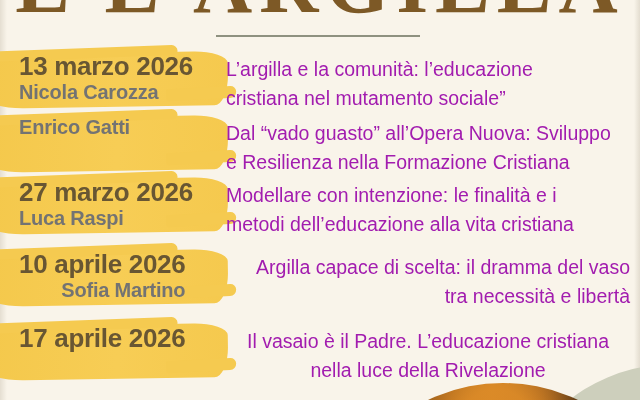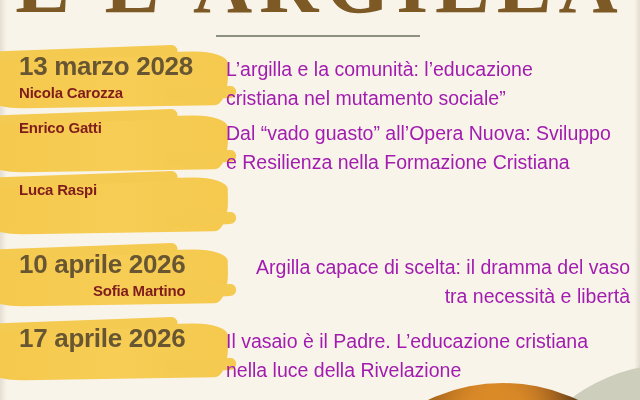--- a/index.html
+++ b/index.html
@@ -18,21 +18,21 @@
     font-family:"Liberation Serif",serif;font-weight:700;
     font-size:82px;letter-spacing:7px;color:#7d5926;white-space:nowrap;
   }
   .divider{position:absolute;top:35px;left:216px;width:204px;height:2px;background:#8f9180;}
 
   .session-row{position:absolute;left:0;width:640px;height:62px;}
   .row-1{top:52px;}
   .row-2{top:116px;}
   .row-3{top:178px;}
   .row-4{top:250px;text-align:right;}
-  .row-5{top:324px;}
+  .row-5{top:324px;text-align:center;}
 
   .highlight{
     position:absolute;left:-18px;top:1px;width:246px;height:54px;
     background:linear-gradient(93deg,#f4c84b 0%,#f7cd55 55%,#f5c94e 100%);
     border-radius:10px 34px 14px 42px / 22px 12px 30px 14px;
     transform:rotate(-0.9deg);
   }
   .highlight::before{
     content:"";position:absolute;left:6px;top:-5px;width:190px;height:10px;
     background:#f5ca50;border-radius:6px 14px 10px 18px;transform:rotate(-1.2deg);
@@ -41,21 +41,21 @@
     content:"";position:absolute;right:-8px;bottom:6px;width:70px;height:12px;
     background:#f5ca50;border-radius:4px 16px 18px 6px;transform:rotate(-2deg);
   }
 
   .left-block{position:absolute;left:19px;top:0;}
   .session-date{
     position:relative;font-size:26px;font-weight:700;color:#685633;
     letter-spacing:-0.3px;line-height:29px;
   }
   .session-speaker{
-    position:relative;font-size:15px;font-weight:700;color:#7f1d1d;
+    position:relative;font-size:20px;font-weight:700;color:#737373;
     letter-spacing:-0.2px;line-height:21px;margin-top:1px;
   }
   .session-topic{
     position:absolute;left:226px;top:3px;width:404px;
     font-family:Liberation Sans, sans-serif;font-size:19.5px;line-height:29px;
     color:#a21caf;white-space:pre-line;
   }
 
   .sage-blob{
     position:absolute;left:523px;top:366px;width:270px;height:210px;
@@ -76,41 +76,44 @@
   <div class="edge-strip-left"></div>
   <div class="edge-strip-right"></div>
 
   <div class="title-partial">E L’ARGILLA</div>
 
   <div class="divider"></div>
 
   <div class="session-row row-1">
     <div class="highlight"></div>
     <div class="left-block">
-      <div class="session-date">13 marzo 2028</div>
+      <div class="session-date">13 marzo 2026</div>
       <div class="session-speaker">Nicola Carozza</div>
     </div>
     <div class="session-topic">L’argilla e la comunità: l’educazione
 cristiana nel mutamento sociale”</div>
   </div>
 
   <div class="session-row row-2">
     <div class="highlight"></div>
     <div class="left-block">
       <div class="session-speaker">Enrico Gatti</div>
     </div>
     <div class="session-topic">Dal “vado guasto” all’Opera Nuova: Sviluppo
 e Resilienza nella Formazione Cristiana</div>
   </div>
 
   <div class="session-row row-3">
     <div class="highlight"></div>
     <div class="left-block">
+      <div class="session-date">27 marzo 2026</div>
       <div class="session-speaker">Luca Raspi</div>
     </div>
+    <div class="session-topic">Modellare con intenzione: le finalità e i
+metodi dell’educazione alla vita cristiana</div>
   </div>
 
   <div class="session-row row-4">
     <div class="highlight"></div>
     <div class="left-block">
       <div class="session-date">10 aprile 2026</div>
       <div class="session-speaker">Sofia Martino</div>
     </div>
     <div class="session-topic">Argilla capace di scelta: il dramma del vaso
 tra necessità e libertà</div>

